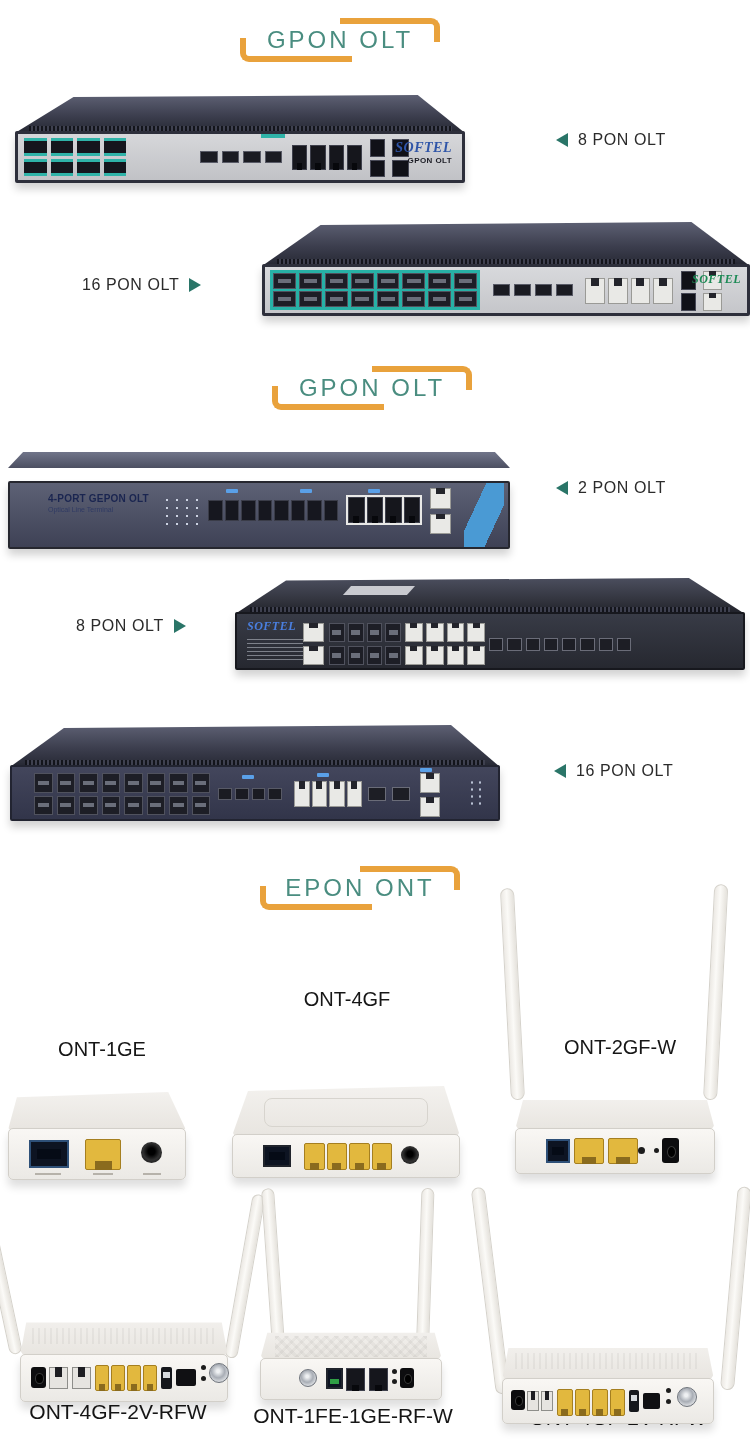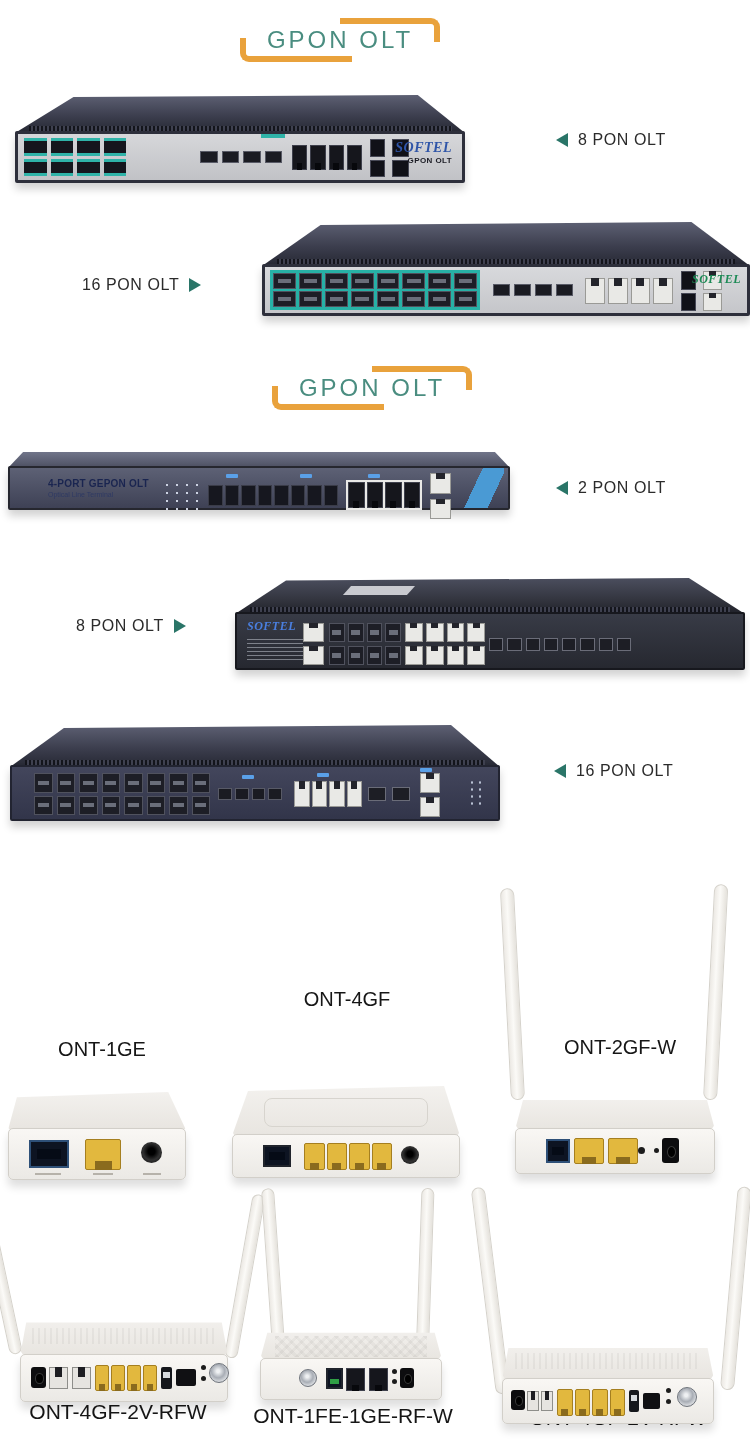--- a/index.html
+++ b/index.html
@@ -83,21 +83,21 @@
   .g-rj2{left:320px;top:11px;width:88px;height:26px;grid-template-columns:repeat(4,1fr);gap:3px}
   .g-cage2{left:416px;top:4px;width:15px;height:40px;grid-template-rows:1fr 1fr;gap:3px}
   .g-mgmt2{left:438px;top:4px;width:19px;height:40px;grid-template-rows:1fr 1fr;gap:3px}
   .b2{right:6px;top:5px}
   .b2 .brand-name{font-size:12px;color:#1c8a55}
 
   
   .dev3{left:8px;top:452px;width:502px;height:82px}
   .slab-top{position:absolute;left:0;top:0;width:100%;height:16px;
             background:linear-gradient(#71758a,#4c4f61);clip-path:polygon(0 100%,3% 0,97% 0,100% 100%)}
-  .f3{top:14px;height:44px;background:linear-gradient(#5d6175,#3e4155);border:2px solid #26272f}
+  .f3{top:29px;height:68px;background:linear-gradient(#5d6175,#3e4155);border:2px solid #26272f}
   .d3-title{position:absolute;left:38px;top:10px;font-size:10px;font-weight:700;color:#1a2550;letter-spacing:.2px}
   .d3-sub{position:absolute;left:38px;top:23px;font-size:7px;color:#2f3a63}
   .d3-leds{position:absolute;left:152px;top:13px;width:40px;height:30px;
            background-image:radial-gradient(circle,#ccd2e2 1px,rgba(0,0,0,0) 1.4px);background-size:10px 8px}
   .g-sfp3{left:198px;top:17px;width:130px;height:21px;grid-template-columns:repeat(8,1fr);gap:2px}
   .d3-dash{position:absolute;width:12px;height:4px;background:#5aa0e8;border-radius:1px}
   .dd1{left:216px;top:6px}.dd2{left:290px;top:6px}.dd3{left:358px;top:6px}
   .g-rj3{left:336px;top:12px;width:76px;height:30px;background:#e9e9e7;padding:2px;
          grid-template-columns:repeat(4,1fr);gap:2px}
   .g-mgmt3{left:420px;top:5px;width:21px;height:46px;grid-template-rows:1fr 1fr;gap:5px}
@@ -496,20 +496,25 @@
       <div class="d5-dash d5c"></div>
       <div class="d5-leds"></div>
     </div>
   </div>
 
   <div class="callout c5">
     <span class="tri l"></span>
     <span>16 PON OLT</span>
   </div>
 
+  <div class="sec-header h3">
+    <span class="br-top"></span>
+    <span class="br-bot"></span>
+    <span class="sec-title">EPON ONT</span>
+  </div>
 
   <div class="ont-label lbl1">ONT-1GE</div>
   <div class="ont-label lbl2">ONT-4GF</div>
   <div class="ont-label lbl3">ONT-2GF-W</div>
   <div class="ont-label lbl4">ONT-4GF-2V-RFW</div>
   <div class="ont-label lbl5">ONT-1FE-1GE-RF-W</div>
   <div class="ont-label lbl6">ONT-4GF-2V-RFW</div>
 
   <div class="ont ont1">
     <div class="ont-top t1"></div>

